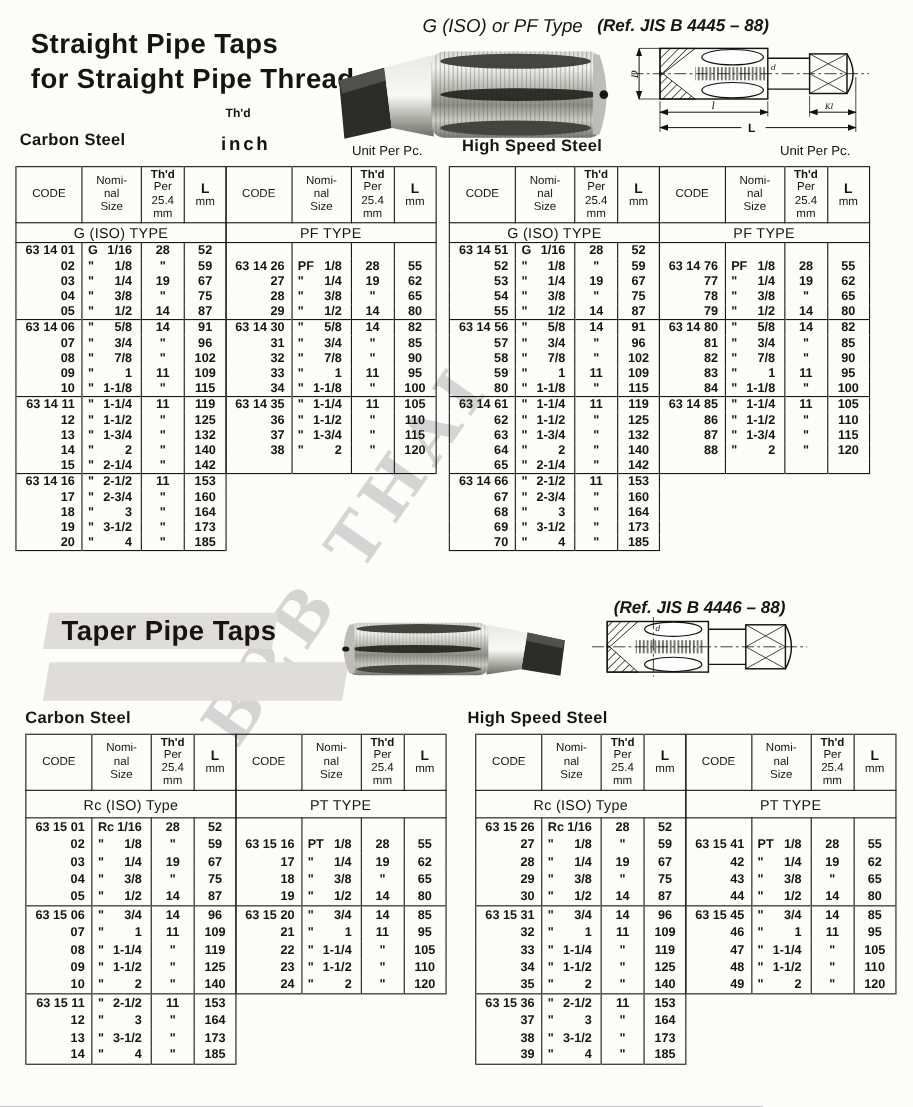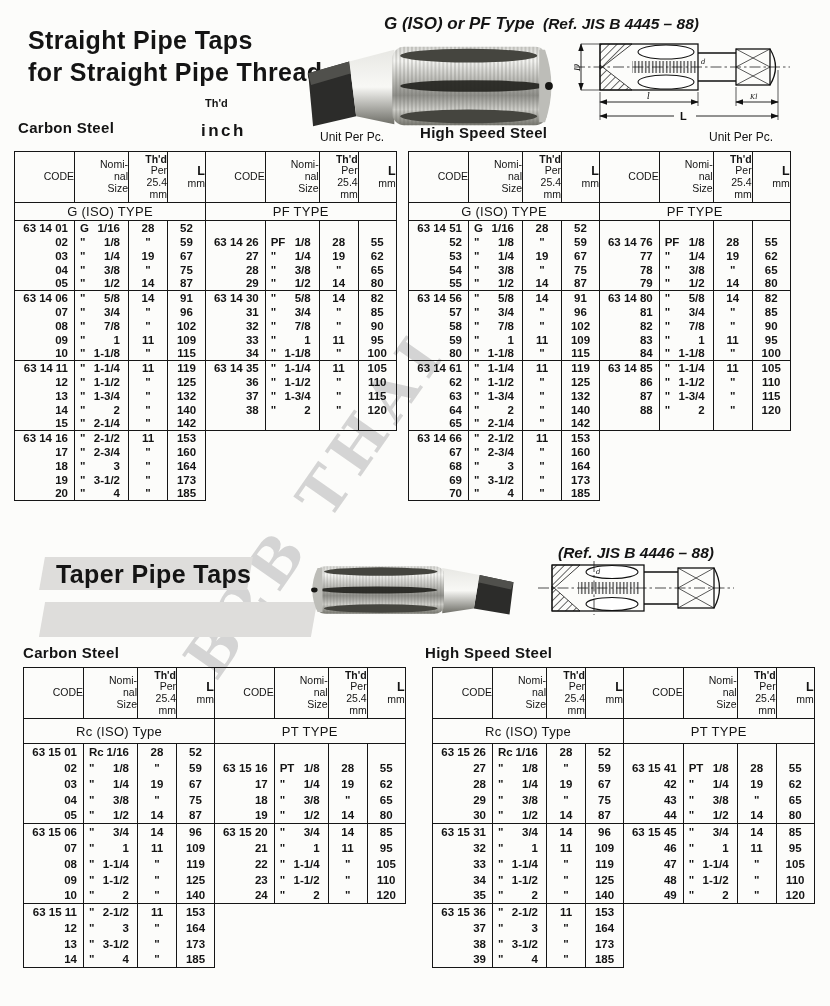--- a/index.html
+++ b/index.html
@@ -4,38 +4,38 @@
 <style>
   html,body{margin:0;padding:0;background:#9a9a9a;}
   .page{position:relative;width:830px;height:1006px;background:#fcfcfa;overflow:hidden;
         font-family:"Liberation Sans",sans-serif;color:#141414;margin:0 auto;}
   .lbl{position:absolute;z-index:2;white-space:nowrap;}
   .fig{position:absolute;z-index:2;}
   .pair{position:absolute;display:flex;align-items:flex-start;z-index:2;}
   .pair table + table{margin-left:-1.3px;}
 
   .title-main{font-size:25px;font-weight:bold;letter-spacing:.4px;}
-  .heading{font-size:17px;font-weight:bold;font-style:italic;}
+  .heading{font-size:17px;font-weight:normal;font-style:italic;}
   .ref{font-size:15.5px;font-weight:bold;font-style:italic;}
   .steel{font-size:15px;font-weight:bold;letter-spacing:.3px;}
   .unit{font-size:12px;}
   .thd1{font-size:11px;font-weight:bold;}
   .thd2{font-size:17px;font-weight:bold;letter-spacing:2.5px;}
 
   .shade{position:absolute;background:#dedddb;transform:skewX(-10deg);z-index:1;}
 
   .watermark{position:absolute;left:95px;top:470px;width:440px;z-index:1;text-align:center;
     transform:rotate(-55deg);font-family:"DejaVu Serif",serif;font-weight:bold;font-size:60px;
     letter-spacing:8px;color:#bdbdbd;opacity:.62;pointer-events:none;}
 
   table.cat{border-collapse:collapse;table-layout:fixed;border:1.7px solid #161616;background:transparent;}
   .cat col.c0{width:60px}.cat col.c1{width:54px}.cat col.c2{width:39px}.cat col.c3{width:38px}
   .cat th,.cat td{border-left:1.3px solid #161616;border-right:1.3px solid #161616;padding:0;overflow:hidden;}
   .cat tr.hdr th{height:48px;padding:1px 0;border-bottom:1.7px solid #161616;font-weight:normal;
-    font-size:10.5px;line-height:1.12;text-align:right;vertical-align:middle;margin-top:40px;}
+    font-size:10.5px;line-height:1.12;text-align:center;vertical-align:middle;margin-top:40px;}
   .cat tr.hdr th.col-h3 div:first-child{font-weight:bold;font-size:12.5px;}
   .cat tr.hdr th.col-h2 div:first-child{font-weight:bold;}
   .cat tr.sub th{border-bottom:1.7px solid #161616;font-weight:normal;font-size:13px;text-align:center;
     vertical-align:middle;letter-spacing:.3px;}
   .t-top tr.sub th{height:17px;} .t-bot tr.sub th{height:24px;margin-top:27px;}
   .cat tbody.gsep tr:first-child td{border-top:1.7px solid #161616;}
   .cat td{font-weight:bold;font-size:11.5px;vertical-align:middle;white-space:nowrap;}
   .t-top tbody tr{height:14px;} .t-bot tbody tr{height:16px;}
   .cat td.code{text-align:right;padding-right:6px;}
   .cat td.nom .nomwrap{display:flex;justify-content:space-between;padding:0 8px 0 5px;}

